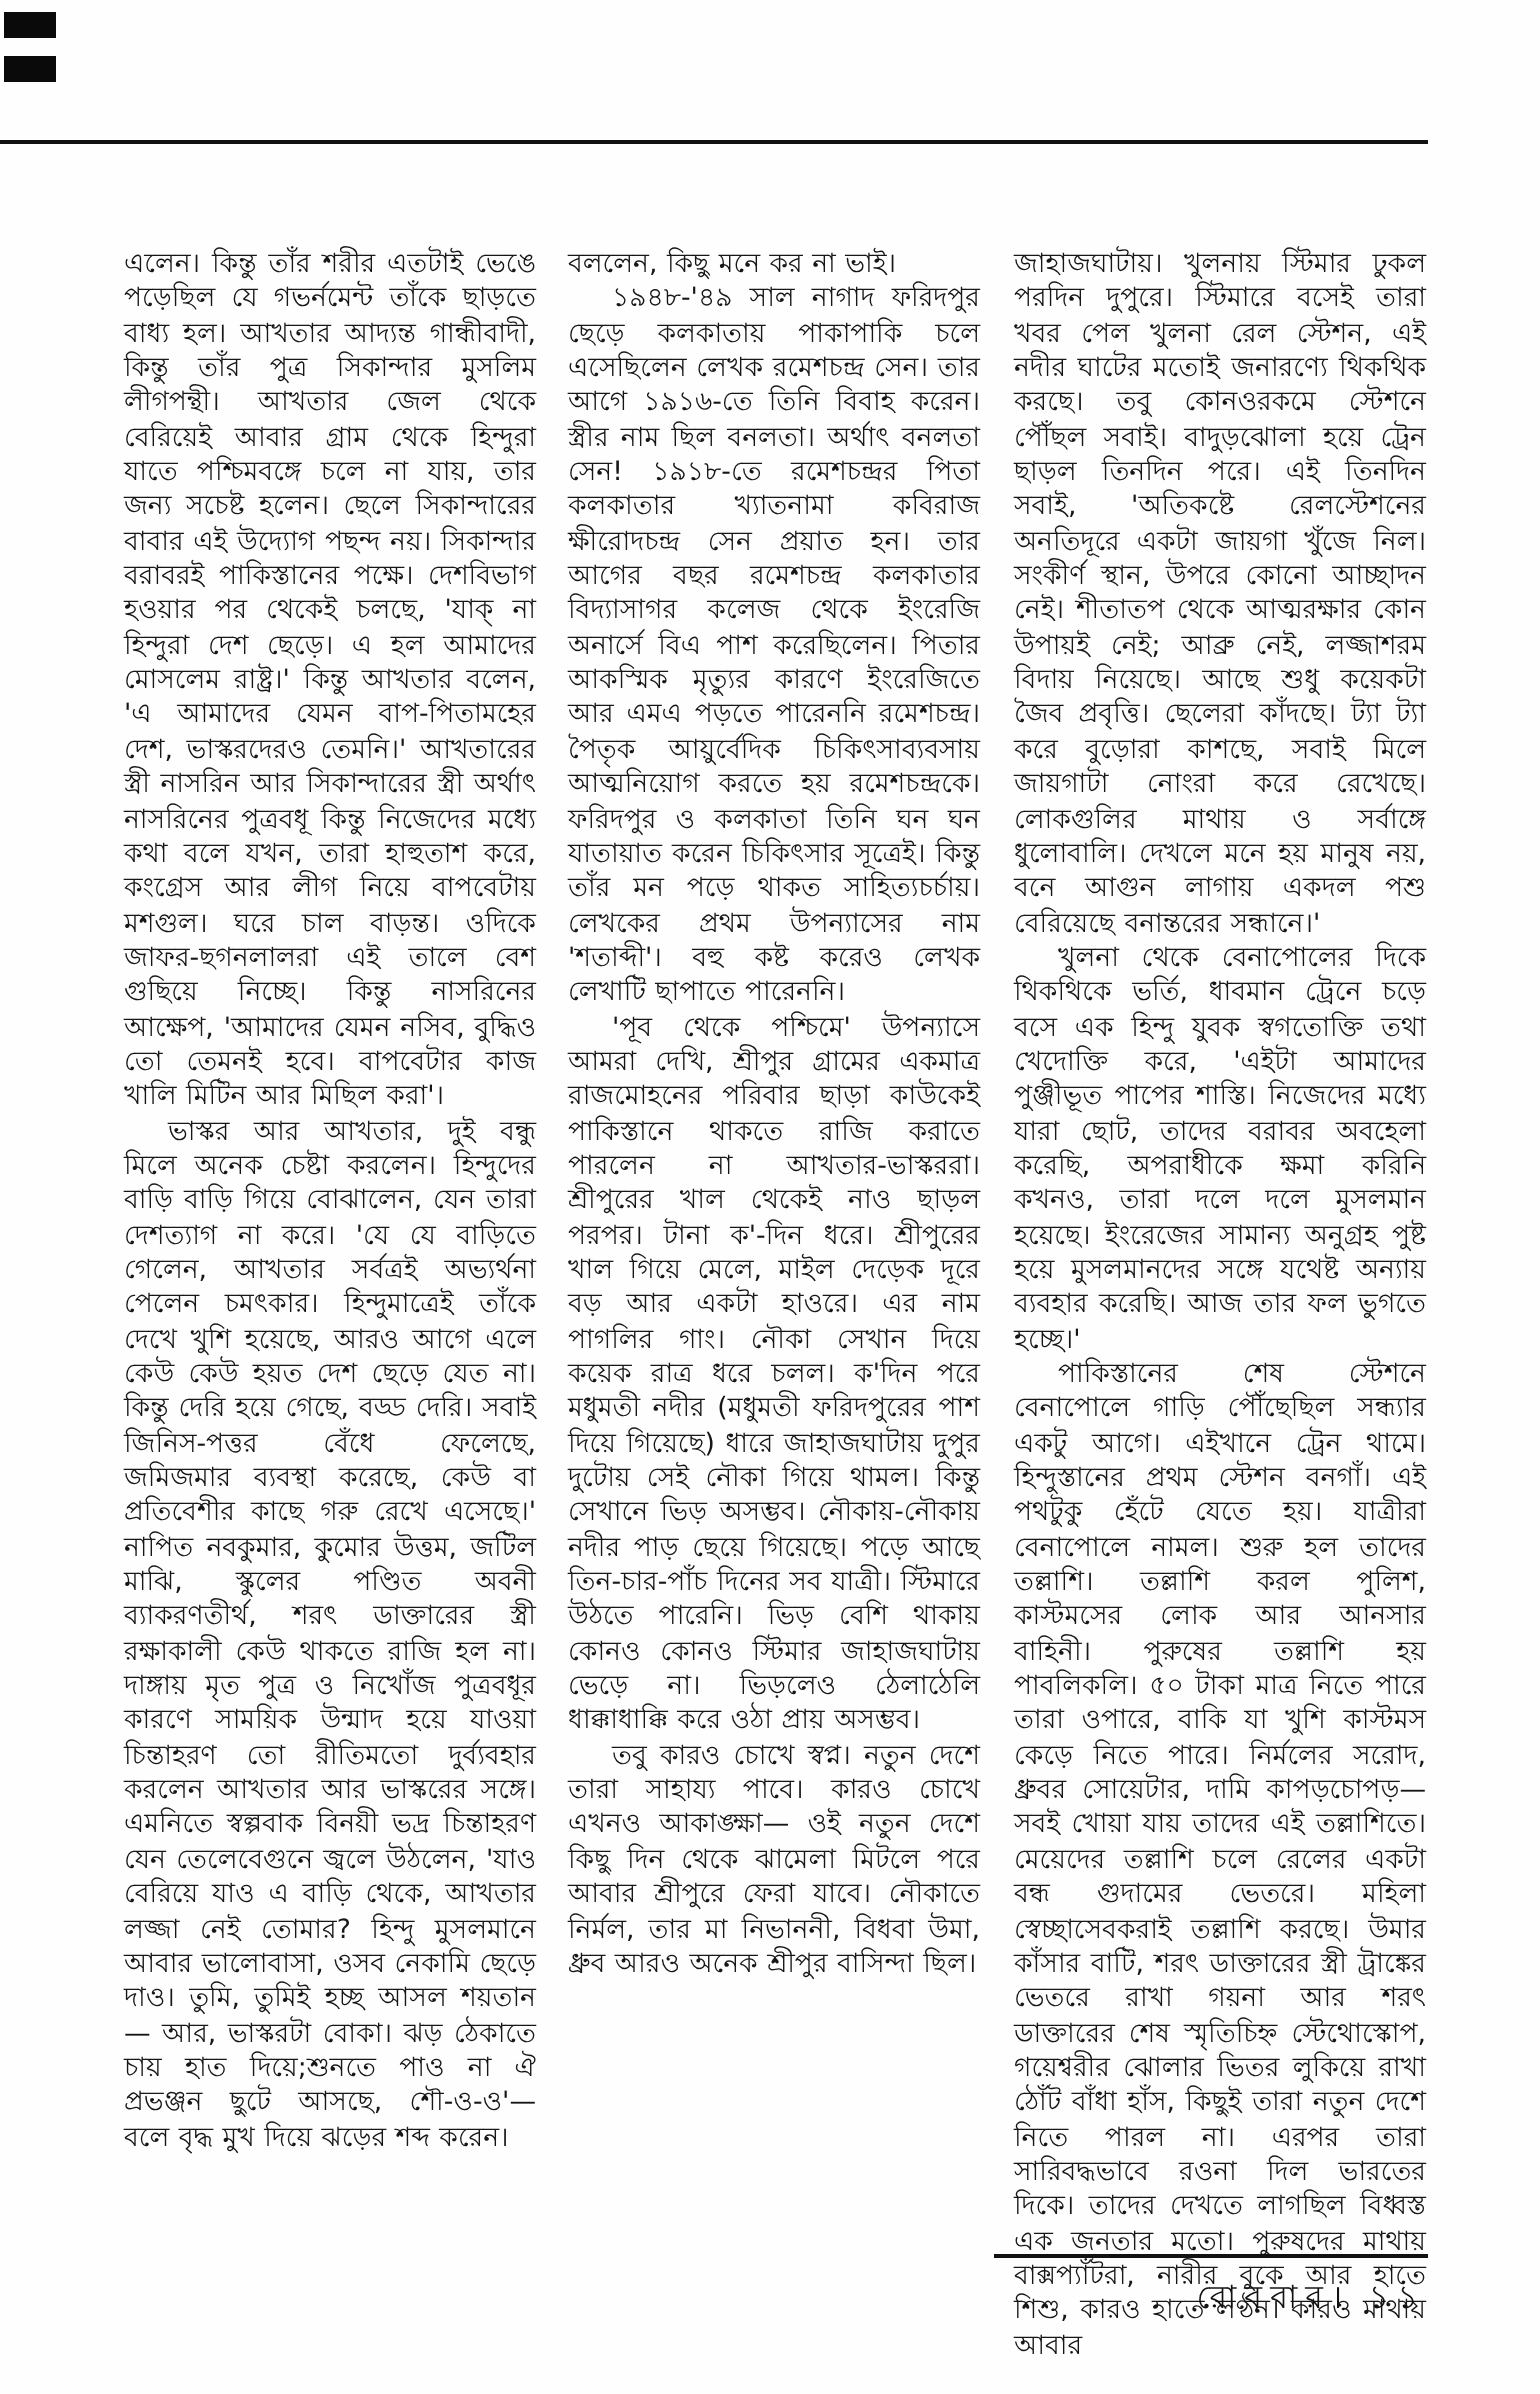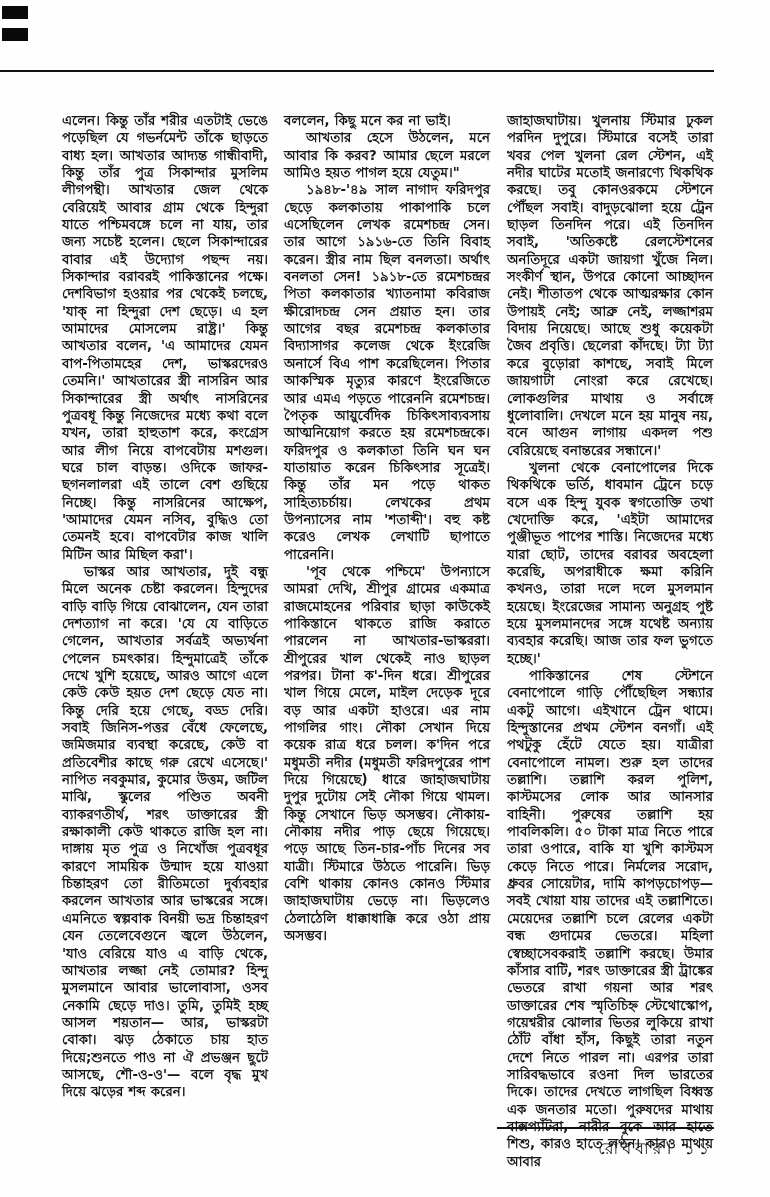--- a/index.html
+++ b/index.html
@@ -13,26 +13,25 @@
   }
   .print-mark{
     position:absolute;left:2px;width:26px;height:13px;background:#0a0a0a;
   }
   #print-mark-1{top:6px;}
   #print-mark-2{top:28px;}
   .rule{position:absolute;background:#121212;}
   #top-rule{left:0;top:70px;width:714px;height:2px;}
   #footer-rule{left:497px;top:1127px;width:217px;height:2px;}
   .col{
-    position:absolute;top:112px;width:206px;
+    position:absolute;top:124px;width:206px;
     font-size:13.3px;line-height:17.35px;
     text-align:justify;
     letter-spacing:0;
     word-spacing:0.5px;
-    font-weight:bold;
   }
   #col-1{left:62px;}
   #col-2{left:284px;}
   #col-3{left:507px;}
   .col p{margin:0;padding:0;text-indent:22px;}
   .col p.flush{text-indent:0;}
   .footer{
     position:absolute;top:1136px;right:57px;
     font-size:16px;letter-spacing:4px;
     color:#111;white-space:nowrap;
@@ -48,23 +47,23 @@
 
   <div id="top-rule" class="rule"></div>
 
   <div id="col-1" class="col">
     <p class="flush">এলেন। কিন্তু তাঁর শরীর এতটাই ভেঙে পড়েছিল যে গভর্নমেন্ট তাঁকে ছাড়তে বাধ্য হল। আখতার আদ্যন্ত গান্ধীবাদী, কিন্তু তাঁর পুত্র সিকান্দার মুসলিম লীগপন্থী। আখতার জেল থেকে বেরিয়েই আবার গ্রাম থেকে হিন্দুরা যাতে পশ্চিমবঙ্গে চলে না যায়, তার জন্য সচেষ্ট হলেন। ছেলে সিকান্দারের বাবার এই উদ্যোগ পছন্দ নয়। সিকান্দার বরাবরই পাকিস্তানের পক্ষে। দেশবিভাগ হওয়ার পর থেকেই চলছে, 'যাক্ না হিন্দুরা দেশ ছেড়ে। এ হল আমাদের মোসলেম রাষ্ট্র।' কিন্তু আখতার বলেন, 'এ আমাদের যেমন বাপ-পিতামহের দেশ, ভাস্করদেরও তেমনি।' আখতারের স্ত্রী নাসরিন আর সিকান্দারের স্ত্রী অর্থাৎ নাসরিনের পুত্রবধূ কিন্তু নিজেদের মধ্যে কথা বলে যখন, তারা হাহুতাশ করে, কংগ্রেস আর লীগ নিয়ে বাপবেটায় মশগুল। ঘরে চাল বাড়ন্ত। ওদিকে জাফর-ছগনলালরা এই তালে বেশ গুছিয়ে নিচ্ছে। কিন্তু নাসরিনের আক্ষেপ, 'আমাদের যেমন নসিব, বুদ্ধিও তো তেমনই হবে। বাপবেটার কাজ খালি মিটিন আর মিছিল করা'।</p>
     <p>ভাস্কর আর আখতার, দুই বন্ধু মিলে অনেক চেষ্টা করলেন। হিন্দুদের বাড়ি বাড়ি গিয়ে বোঝালেন, যেন তারা দেশত্যাগ না করে। 'যে যে বাড়িতে গেলেন, আখতার সর্বত্রই অভ্যর্থনা পেলেন চমৎকার। হিন্দুমাত্রেই তাঁকে দেখে খুশি হয়েছে, আরও আগে এলে কেউ কেউ হয়ত দেশ ছেড়ে যেত না। কিন্তু দেরি হয়ে গেছে, বড্ড দেরি। সবাই জিনিস-পত্তর বেঁধে ফেলেছে, জমিজমার ব্যবস্থা করেছে, কেউ বা প্রতিবেশীর কাছে গরু রেখে এসেছে।' নাপিত নবকুমার, কুমোর উত্তম, জটিল মাঝি, স্কুলের পণ্ডিত অবনী ব্যাকরণতীর্থ, শরৎ ডাক্তারের স্ত্রী রক্ষাকালী কেউ থাকতে রাজি হল না। দাঙ্গায় মৃত পুত্র ও নিখোঁজ পুত্রবধূর কারণে সাময়িক উন্মাদ হয়ে যাওয়া চিন্তাহরণ তো রীতিমতো দুর্ব্যবহার করলেন আখতার আর ভাস্করের সঙ্গে। এমনিতে স্বল্পবাক বিনয়ী ভদ্র চিন্তাহরণ যেন তেলেবেগুনে জ্বলে উঠলেন, 'যাও বেরিয়ে যাও এ বাড়ি থেকে, আখতার লজ্জা নেই তোমার? হিন্দু মুসলমানে আবার ভালোবাসা, ওসব নেকামি ছেড়ে দাও। তুমি, তুমিই হচ্ছ আসল শয়তান— আর, ভাস্করটা বোকা। ঝড় ঠেকাতে চায় হাত দিয়ে;শুনতে পাও না ঐ প্রভঞ্জন ছুটে আসছে, শৌ-ও-ও'— বলে বৃদ্ধ মুখ দিয়ে ঝড়ের শব্দ করেন।</p>
   </div>
 
   <div id="col-2" class="col">
     <p class="flush">বললেন, কিছু মনে কর না ভাই।</p>
-    <p>আখতার হেসে উঠলেন, মনে আবার কি করব? আমার ছেলে মরলে আমিও হয়ত পাগল হয়ে যেতুম।"</p>
     <p>১৯৪৮-'৪৯ সাল নাগাদ ফরিদপুর ছেড়ে কলকাতায় পাকাপাকি চলে এসেছিলেন লেখক রমেশচন্দ্র সেন। তার আগে ১৯১৬-তে তিনি বিবাহ করেন। স্ত্রীর নাম ছিল বনলতা। অর্থাৎ বনলতা সেন! ১৯১৮-তে রমেশচন্দ্রর পিতা কলকাতার খ্যাতনামা কবিরাজ ক্ষীরোদচন্দ্র সেন প্রয়াত হন। তার আগের বছর রমেশচন্দ্র কলকাতার বিদ্যাসাগর কলেজ থেকে ইংরেজি অনার্সে বিএ পাশ করেছিলেন। পিতার আকস্মিক মৃত্যুর কারণে ইংরেজিতে আর এমএ পড়তে পারেননি রমেশচন্দ্র। পৈতৃক আয়ুর্বেদিক চিকিৎসাব্যবসায় আত্মনিয়োগ করতে হয় রমেশচন্দ্রকে। ফরিদপুর ও কলকাতা তিনি ঘন ঘন যাতায়াত করেন চিকিৎসার সূত্রেই। কিন্তু তাঁর মন পড়ে থাকত সাহিত্যচর্চায়। লেখকের প্রথম উপন্যাসের নাম 'শতাব্দী'। বহু কষ্ট করেও লেখক লেখাটি ছাপাতে পারেননি।</p>
     <p>'পূব থেকে পশ্চিমে' উপন্যাসে আমরা দেখি, শ্রীপুর গ্রামের একমাত্র রাজমোহনের পরিবার ছাড়া কাউকেই পাকিস্তানে থাকতে রাজি করাতে পারলেন না আখতার-ভাস্কররা। শ্রীপুরের খাল থেকেই নাও ছাড়ল পরপর। টানা ক'-দিন ধরে। শ্রীপুরের খাল গিয়ে মেলে, মাইল দেড়েক দূরে বড় আর একটা হাওরে। এর নাম পাগলির গাং। নৌকা সেখান দিয়ে কয়েক রাত্র ধরে চলল। ক'দিন পরে মধুমতী নদীর (মধুমতী ফরিদপুরের পাশ দিয়ে গিয়েছে) ধারে জাহাজঘাটায় দুপুর দুটোয় সেই নৌকা গিয়ে থামল। কিন্তু সেখানে ভিড় অসম্ভব। নৌকায়-নৌকায় নদীর পাড় ছেয়ে গিয়েছে। পড়ে আছে তিন-চার-পাঁচ দিনের সব যাত্রী। স্টিমারে উঠতে পারেনি। ভিড় বেশি থাকায় কোনও কোনও স্টিমার জাহাজঘাটায় ভেড়ে না। ভিড়লেও ঠেলাঠেলি ধাক্কাধাক্কি করে ওঠা প্রায় অসম্ভব।</p>
+    <p>তবু কারও চোখে স্বপ্ন। নতুন দেশে তারা সাহায্য পাবে। কারও চোখে এখনও আকাঙ্ক্ষা— ওই নতুন দেশে কিছু দিন থেকে ঝামেলা মিটলে পরে আবার শ্রীপুরে ফেরা যাবে। নৌকাতে নির্মল, তার মা নিভাননী, বিধবা উমা, ধ্রুব আরও অনেক শ্রীপুর বাসিন্দা ছিল।</p>
   </div>
 
   <div id="col-3" class="col">
     <p class="flush">জাহাজঘাটায়। খুলনায় স্টিমার ঢুকল পরদিন দুপুরে। স্টিমারে বসেই তারা খবর পেল খুলনা রেল স্টেশন, এই নদীর ঘাটের মতোই জনারণ্যে থিকথিক করছে। তবু কোনওরকমে স্টেশনে পৌঁছল সবাই। বাদুড়ঝোলা হয়ে ট্রেন ছাড়ল তিনদিন পরে। এই তিনদিন সবাই, 'অতিকষ্টে রেলস্টেশনের অনতিদূরে একটা জায়গা খুঁজে নিল। সংকীর্ণ স্থান, উপরে কোনো আচ্ছাদন নেই। শীতাতপ থেকে আত্মরক্ষার কোন উপায়ই নেই; আব্রু নেই, লজ্জাশরম বিদায় নিয়েছে। আছে শুধু কয়েকটা জৈব প্রবৃত্তি। ছেলেরা কাঁদছে। ট্যা ট্যা করে বুড়োরা কাশছে, সবাই মিলে জায়গাটা নোংরা করে রেখেছে। লোকগুলির মাথায় ও সর্বাঙ্গে ধুলোবালি। দেখলে মনে হয় মানুষ নয়, বনে আগুন লাগায় একদল পশু বেরিয়েছে বনান্তরের সন্ধানে।'</p>
     <p>খুলনা থেকে বেনাপোলের দিকে থিকথিকে ভর্তি, ধাবমান ট্রেনে চড়ে বসে এক হিন্দু যুবক স্বগতোক্তি তথা খেদোক্তি করে, 'এইটা আমাদের পুঞ্জীভূত পাপের শাস্তি। নিজেদের মধ্যে যারা ছোট, তাদের বরাবর অবহেলা করেছি, অপরাধীকে ক্ষমা করিনি কখনও, তারা দলে দলে মুসলমান হয়েছে। ইংরেজের সামান্য অনুগ্রহ পুষ্ট হয়ে মুসলমানদের সঙ্গে যথেষ্ট অন্যায় ব্যবহার করেছি। আজ তার ফল ভুগতে হচ্ছে।'</p>
     <p>পাকিস্তানের শেষ স্টেশনে বেনাপোলে গাড়ি পৌঁছেছিল সন্ধ্যার একটু আগে। এইখানে ট্রেন থামে। হিন্দুস্তানের প্রথম স্টেশন বনগাঁ। এই পথটুকু হেঁটে যেতে হয়। যাত্রীরা বেনাপোলে নামল। শুরু হল তাদের তল্লাশি। তল্লাশি করল পুলিশ, কাস্টমসের লোক আর আনসার বাহিনী। পুরুষের তল্লাশি হয় পাবলিকলি। ৫০ টাকা মাত্র নিতে পারে তারা ওপারে, বাকি যা খুশি কাস্টমস কেড়ে নিতে পারে। নির্মলের সরোদ, ধ্রুবর সোয়েটার, দামি কাপড়চোপড়— সবই খোয়া যায় তাদের এই তল্লাশিতে। মেয়েদের তল্লাশি চলে রেলের একটা বন্ধ গুদামের ভেতরে। মহিলা স্বেচ্ছাসেবকরাই তল্লাশি করছে। উমার কাঁসার বাটি, শরৎ ডাক্তারের স্ত্রী ট্রাঙ্কের ভেতরে রাখা গয়না আর শরৎ ডাক্তারের শেষ স্মৃতিচিহ্ন স্টেথোস্কোপ, গয়েশ্বরীর ঝোলার ভিতর লুকিয়ে রাখা ঠোঁট বাঁধা হাঁস, কিছুই তারা নতুন দেশে নিতে পারল না। এরপর তারা সারিবদ্ধভাবে রওনা দিল ভারতের দিকে। তাদের দেখতে লাগছিল বিধ্বস্ত এক জনতার মতো। পুরুষদের মাথায় বাক্সপ্যাঁটরা, নারীর বুকে আর হাতে শিশু, কারও হাতে লণ্ঠন। কারও মাথায় আবার</p>
   </div>
 
   <div id="footer-rule" class="rule"></div>
 

